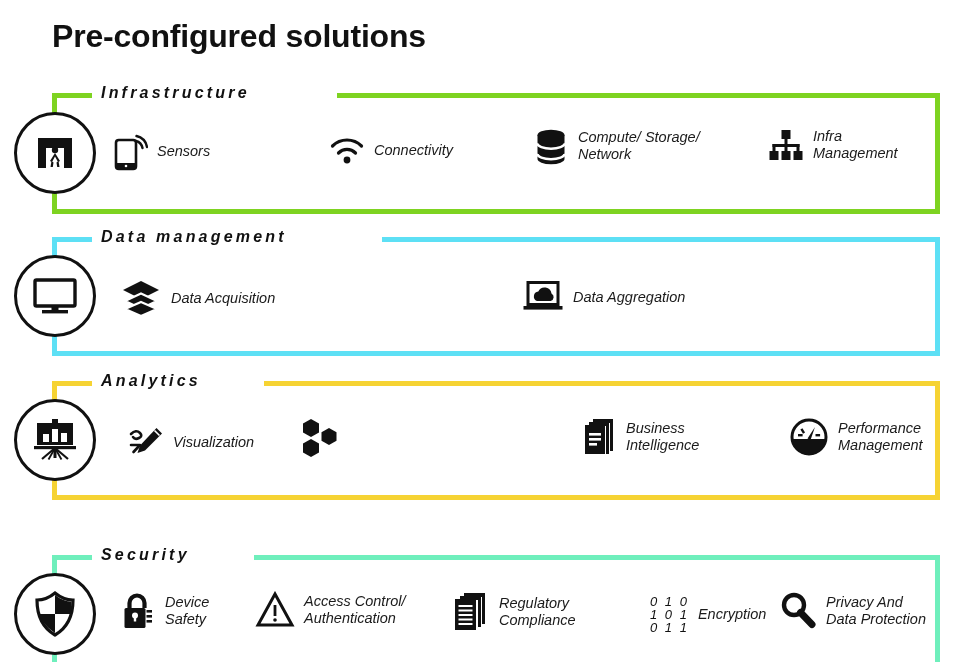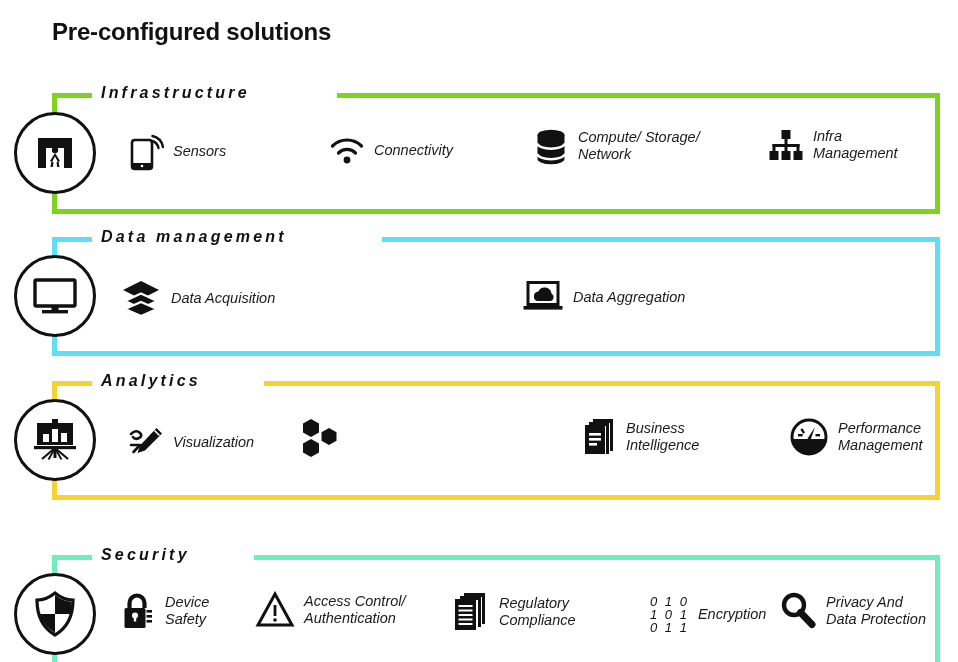--- a/index.html
+++ b/index.html
@@ -13,21 +13,21 @@
     height: 662px;
     font-family: "Liberation Sans", "DejaVu Sans", sans-serif;
     color: #111111;
     overflow: hidden;
     position: relative;
   }
   #page-title {
     position: absolute;
     left: 52px;
     top: 18px;
-    font-size: 24px;
+    font-size: 32px;
     font-weight: bold;
     letter-spacing: -0.2px;
     color: #111111;
     white-space: nowrap;
   }
 
   
   .band {
     position: absolute;
     left: 52px;
@@ -139,21 +139,21 @@
         <circle cx="23" cy="20" r="3.2" fill="#111"></circle>
         <path d="M23 23 L18 31 L20 32 L23 26.5 L26 32 L28 31 Z" fill="#111"></path>
         <path d="M19.5 31 L18.5 37 L20.8 37 L21.5 32.5 Z" fill="#111"></path>
         <path d="M26.5 31 L27.5 37 L25.2 37 L24.5 32.5 Z" fill="#111"></path>
       </svg>
     </span>
   </div>
 
   <div class="items">
 
-    <div class="item" style="left:78px; top:38px;">
+    <div class="item" style="left:62px; top:38px;">
       <span class="item-icon">
         <svg width="34" height="40" viewBox="0 0 34 40">
           <rect x="2" y="9" width="20" height="29" rx="2.8" fill="none" stroke="#111" stroke-width="2.6"></rect>
           <rect x="2" y="32" width="20" height="6" rx="1" fill="#111"></rect>
           <circle cx="12" cy="35" r="1.3" fill="#fff"></circle>
           <path d="M22 10 a9 9 0 0 1 6.5 7" fill="none" stroke="#111" stroke-width="2.4" stroke-linecap="round"></path>
           <path d="M22.5 5 a14 14 0 0 1 10.5 11" fill="none" stroke="#111" stroke-width="2.4" stroke-linecap="round"></path>
         </svg>
       </span>
       <span class="item-label">

